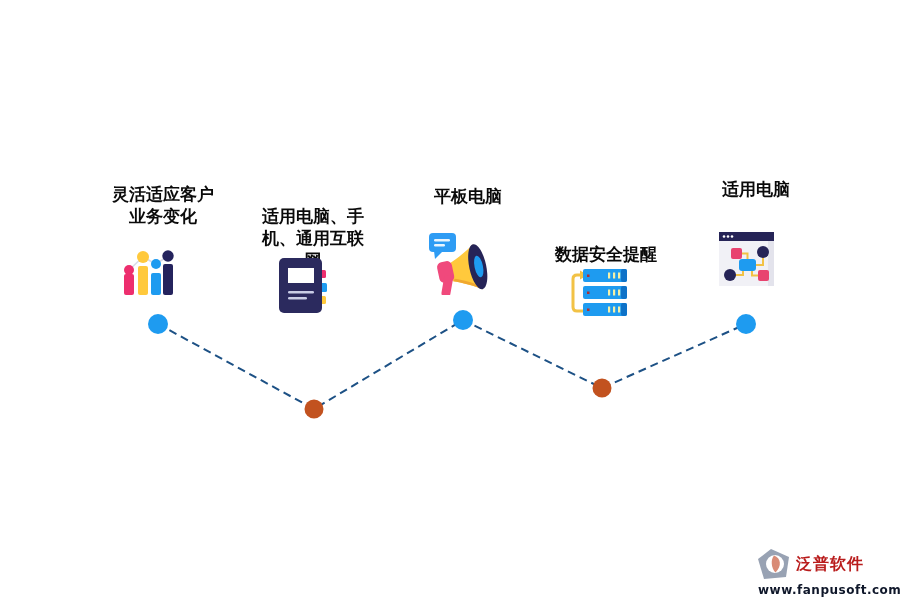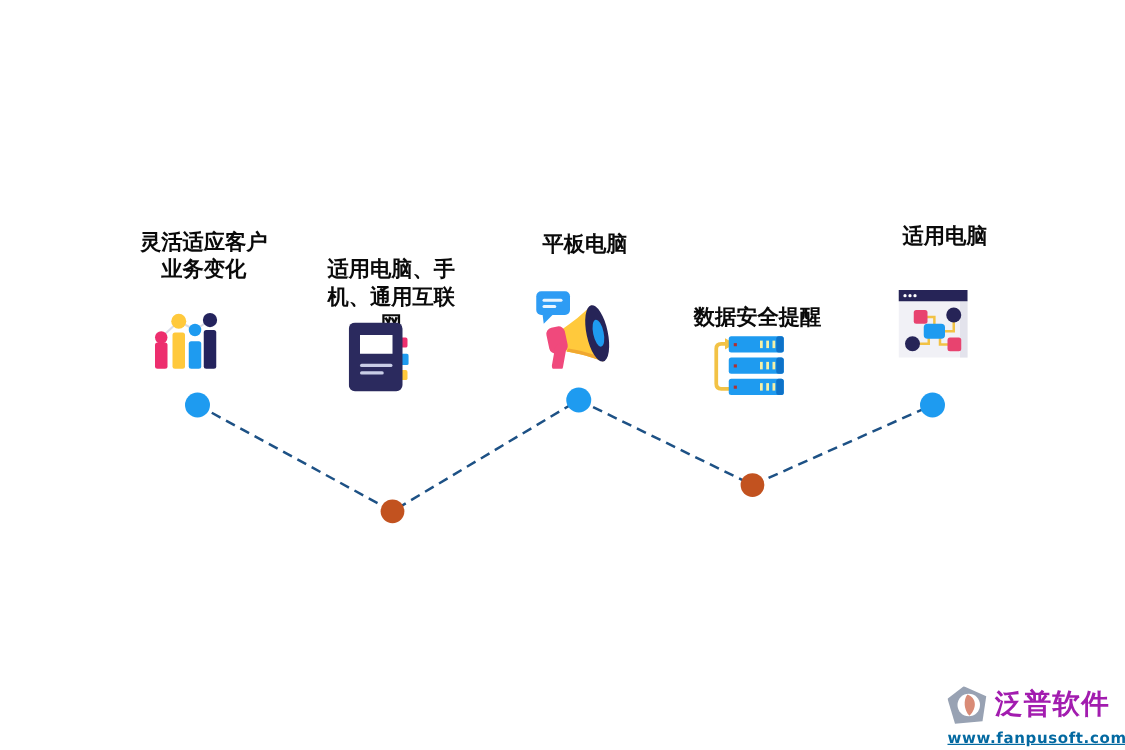--- a/index.html
+++ b/index.html
@@ -12,26 +12,26 @@
     position:absolute; font-weight:bold; font-size:17px; line-height:1.28;
     color:#0a0a0a; text-align:center;
   }
   .icon-box { position:absolute; }
   .timeline-svg { position:absolute; left:0; top:0; }
   .footer {
     position:absolute; left:758px; top:549px; width:134px;
   }
   .footer-row { display:flex; align-items:flex-start; }
   .brand-name {
-    font-weight:bold; font-size:22px; color:#a21caf; letter-spacing:1px;
+    font-weight:bold; font-size:16px; color:#b91c1c; letter-spacing:1px;
     line-height:30px; white-space:nowrap;
   }
   .website {
-    font-weight:bold; font-size:12px; color:#0369a1; letter-spacing:0.5px;
-    text-align:right; margin-top:-2px; white-space:nowrap;text-decoration:underline;
+    font-weight:bold; font-size:12px; color:#0f172a; letter-spacing:0.5px;
+    text-align:right; margin-top:-2px; white-space:nowrap;
   }
 </style>
 </head>
 <body>
 
 <div class="canvas">
 
   <svg class="timeline-svg" width="900" height="600">
     <polyline points="158,324 314,409 463,320 602,388 746,324" fill="none" stroke-width="2" stroke-dasharray="8 5" stroke="#1d5185"></polyline>
     <circle cx="158" cy="324" r="10" fill="#1e9bf0"></circle>

